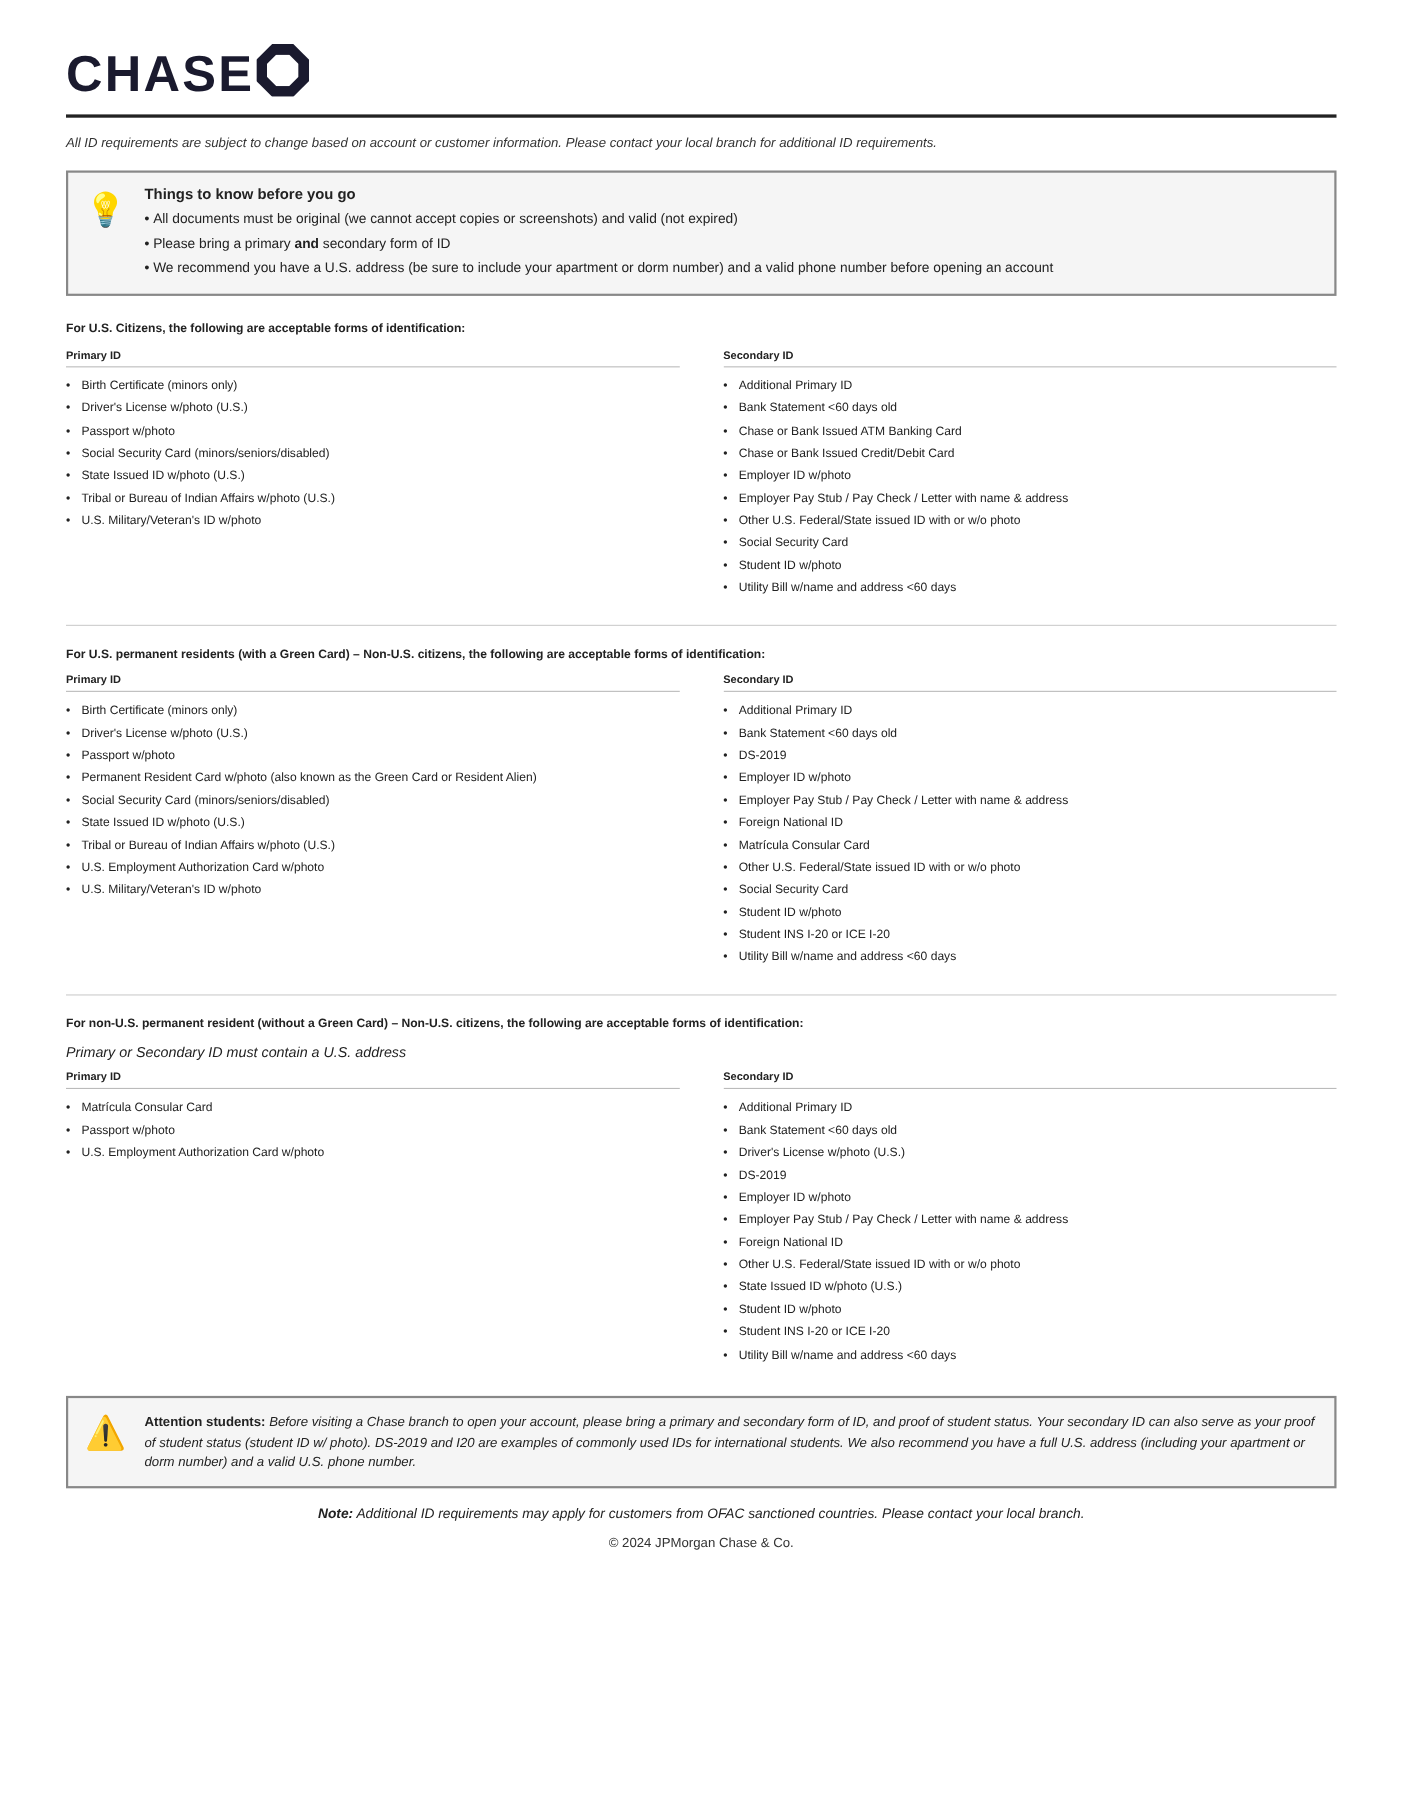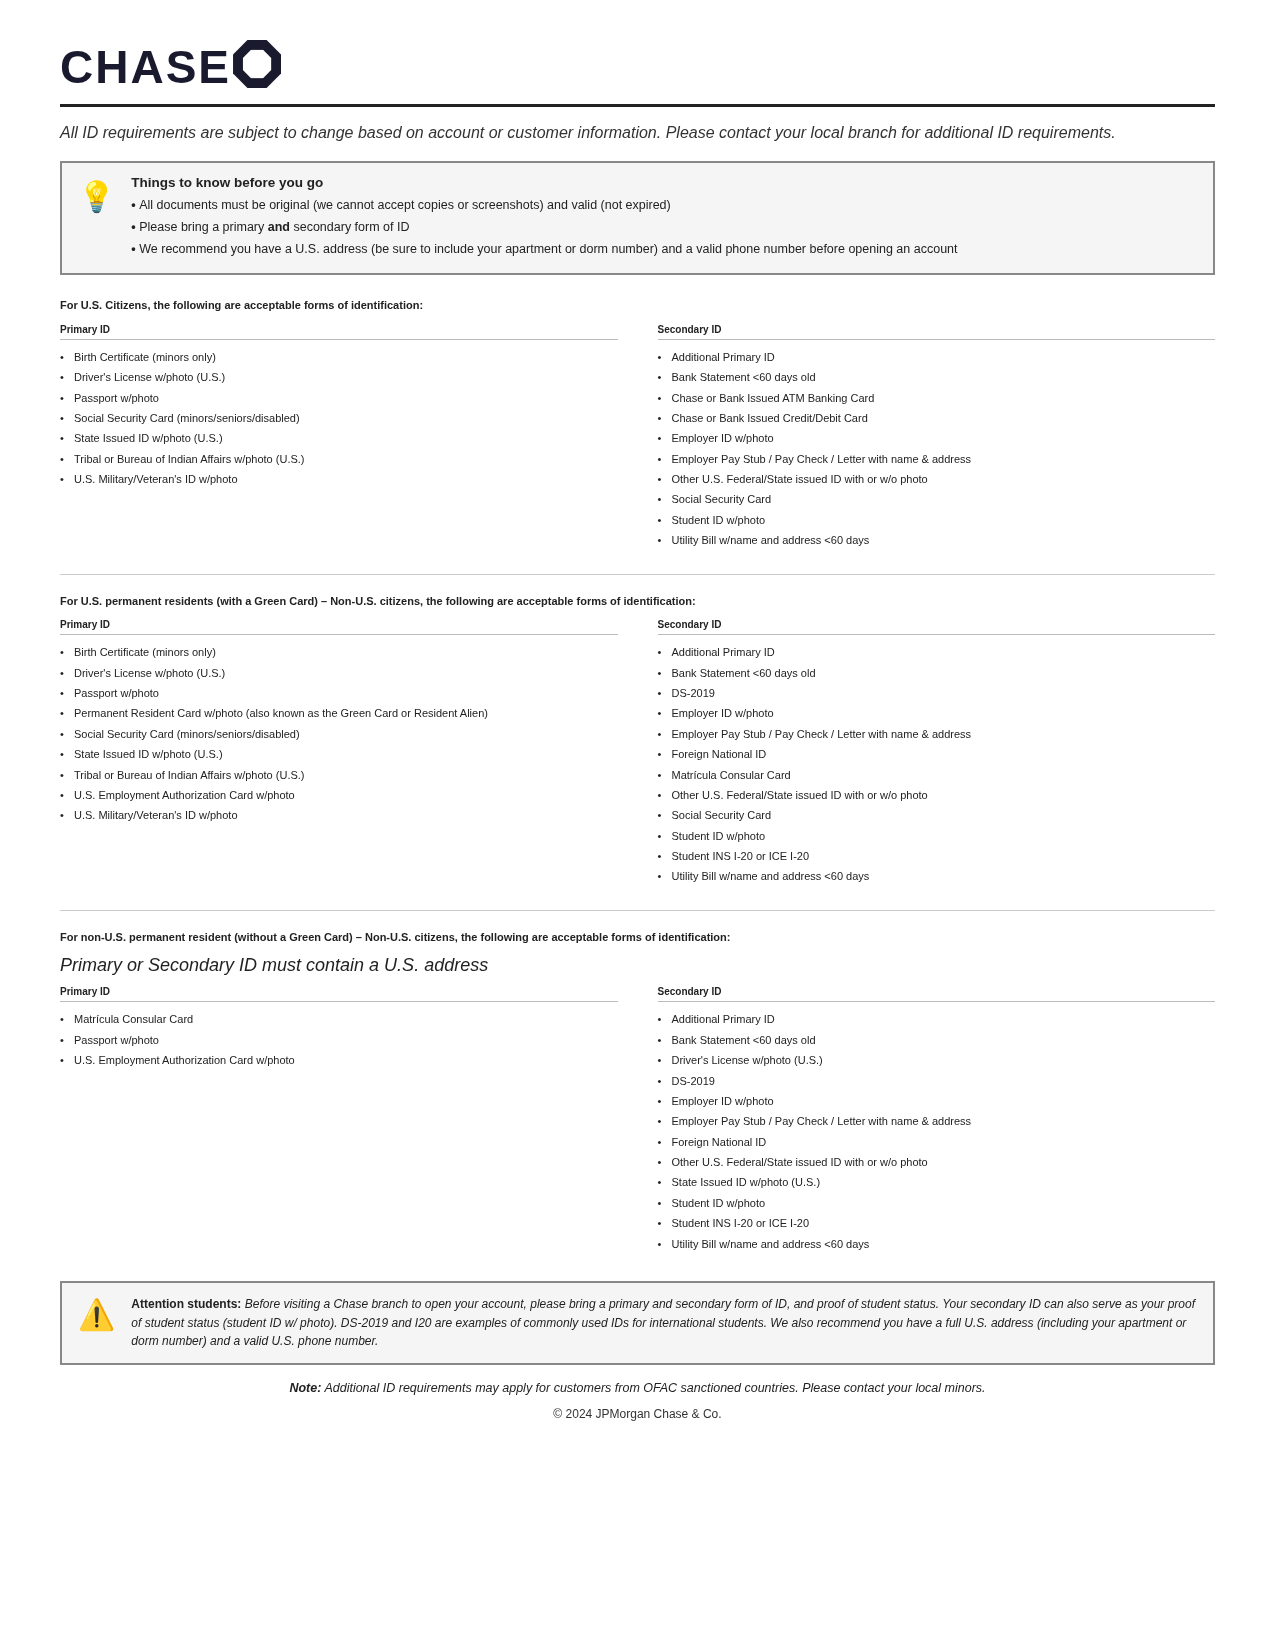--- a/index.html
+++ b/index.html
@@ -48,21 +48,21 @@
       height: 60%;
       background: white;
       clip-path: polygon(30% 0%, 70% 0%, 100% 30%, 100% 70%, 70% 100%, 30% 100%, 0% 70%, 0% 30%);
       position: absolute;
       top: 50%;
       left: 50%;
       transform: translate(-50%, -50%);
     }
     .disclaimer {
       font-style: italic;
-      font-size: 16px;
+      font-size: 12px;
       color: #333;
       margin-bottom: 16px;
       line-height: 1.5;
     }
     .info-box {
       border: 2px solid #888;
       padding: 12px 16px;
       margin-bottom: 22px;
       display: flex;
       align-items: flex-start;
@@ -130,21 +130,21 @@
       left: 0;
       top: 0;
     }
     .section-divider {
       border: none;
       border-top: 1px solid #ccc;
       margin: 18px 0;
     }
     .subtitle-italic {
       font-style: italic;
-      font-size: 18px;
+      font-size: 13px;
       margin-bottom: 10px;
     }
     .attention-box {
       border: 2px solid #888;
       padding: 12px 16px;
       margin-top: 24px;
       margin-bottom: 16px;
       display: flex;
       align-items: flex-start;
       gap: 16px;
@@ -310,18 +310,18 @@
 
 <div class="attention-box">
   <div class="attention-box-icon">⚠️</div>
   <div class="attention-text">
     <strong>Attention students:</strong>
     <span>Before visiting a Chase branch to open your account, please bring a primary and secondary form of ID, and proof of student status. Your secondary ID can also serve as your proof of student status (student ID w/ photo). DS-2019 and I20 are examples of commonly used IDs for international students. We also recommend you have a full U.S. address (including your apartment or dorm number) and a valid U.S. phone number.</span>
   </div>
 </div>
 
 <p class="note-text">
-  <em><strong>Note:</strong> <span>Additional ID requirements may apply for customers from OFAC sanctioned countries. Please contact your local minors.</span></em>
+  <em><strong>Note:</strong> <span>Additional ID requirements may apply for customers from OFAC sanctioned countries. Please contact your local branch.</span></em>
 </p>
 
 <div class="footer-text">
   <div>© 2024 JPMorgan Chase &amp; Co.</div>
 </div>
 
 </body></html>

